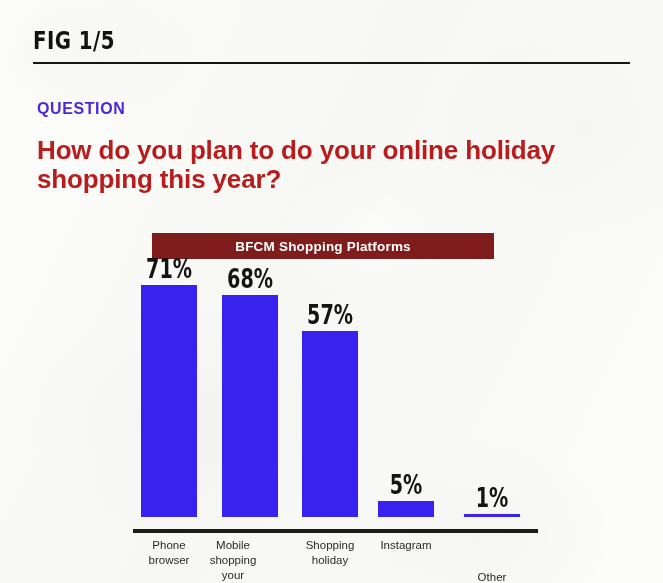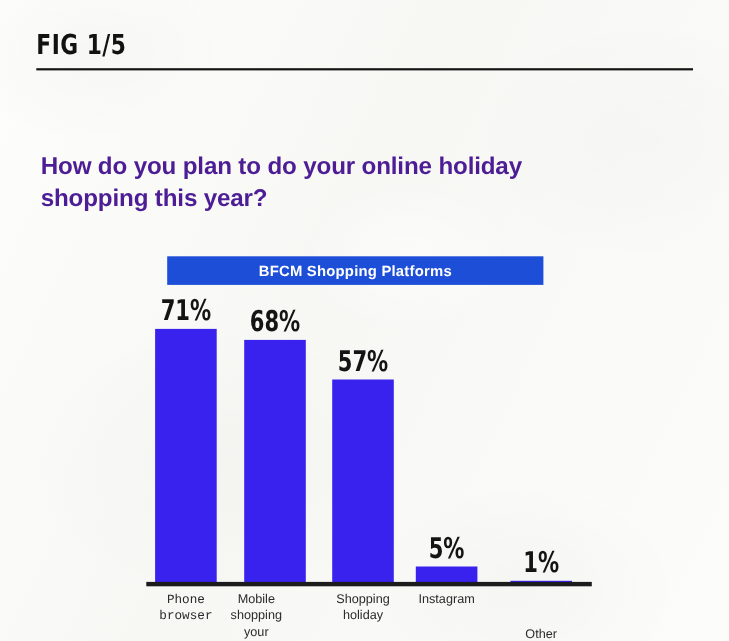--- a/index.html
+++ b/index.html
@@ -66,57 +66,57 @@
     font-weight: 700;
     letter-spacing: 0.6px;
     color: #4a28d8;
     white-space: nowrap;
   }
   .question-text {
     position: absolute;
     left: 37px;
     top: 136px;
     width: 540px;
-    font-size: 22px;
+    font-size: 26px;
     font-weight: 700;
     line-height: 29px;
-    color: #4c1d95;
+    color: #b91c1c;
     letter-spacing: -0.15px;
   }
 
   
   .chart {
     position: absolute;
     left: 0;
     top: 0;
     width: 663px;
     height: 583px;
   }
   .chart-title-bar {
     position: absolute;
     left: 152px;
     top: 233px;
     width: 342px;
     height: 26px;
-    background: #1d4ed8;
+    background: #7f1d1d;
     display: flex;
     align-items: center;
     justify-content: center;
   }
   .chart-title-bar span {
     color: #ffffff;
     font-size: 13.5px;
     font-weight: 700;
     letter-spacing: 0.2px;
   }
 
   .plot {
     position: absolute;
     left: 133px;
-    top: 270px;
+    top: 256px;
     width: 405px;
     height: 261px;
   }
   .axis-line {
     position: absolute;
     left: 133px;
     top: 529px;
     width: 405px;
     height: 4px;
     background: #1c1c1c;
@@ -160,20 +160,21 @@
 </head>
 <body>
 
 <div class="paper-texture"></div>
 
 <div class="page">
 
   <div class="fig-label">FIG 1/5</div>
   <div class="header-rule"></div>
 
+  <div class="question-kicker">QUESTION</div>
   <div class="question-text">How do you plan to do your online holiday shopping this year?</div>
 
   <div class="chart">
 
     <div class="chart-title-bar">
       <span>BFCM Shopping Platforms</span>
     </div>
 
     <div class="plot">
 
@@ -194,21 +195,21 @@
           <div class="bar-value" style="bottom: 19px;">5%</div>
         </div>
         <div class="bar-group" style="left: 331px;">
           <div class="bar-rect" style="height: 3px; background: rgb(58, 34, 238);"></div>
           <div class="bar-value" style="bottom: 6px;">1%</div>
         </div>
       </div>
 
     <div class="axis-line"></div>
 
-  <div class="tick-label" style="left: 126px; font-family: Liberation Mono, monospace;">
+  <div class="tick-label" style="left: 126px;">
         <div>Phone</div>
         <div>browser</div>
       </div>
       <div class="tick-label" style="left: 190px;">
         <div>Mobile</div>
         <div>shopping</div>
         <div>your</div>
       </div>
       <div class="tick-label" style="left: 287px;">
         <div>Shopping</div>

